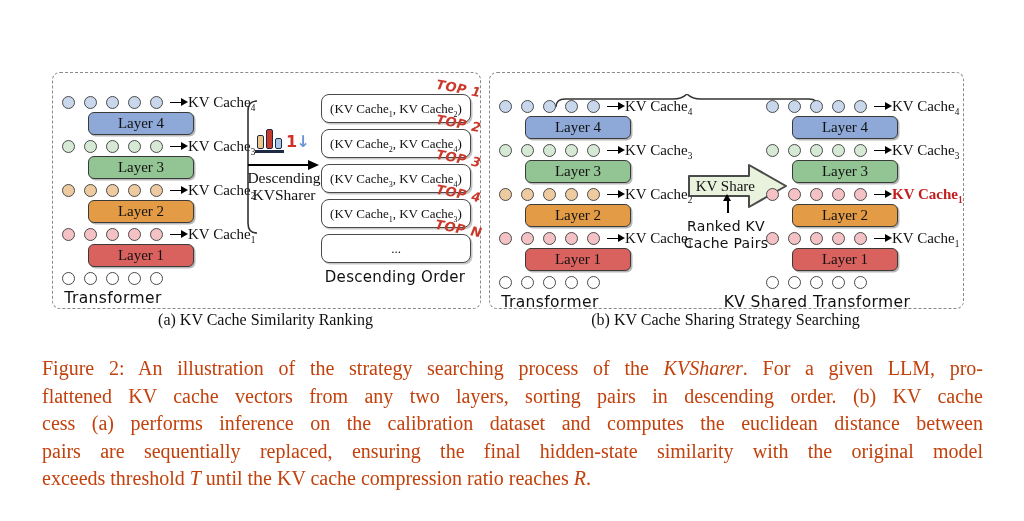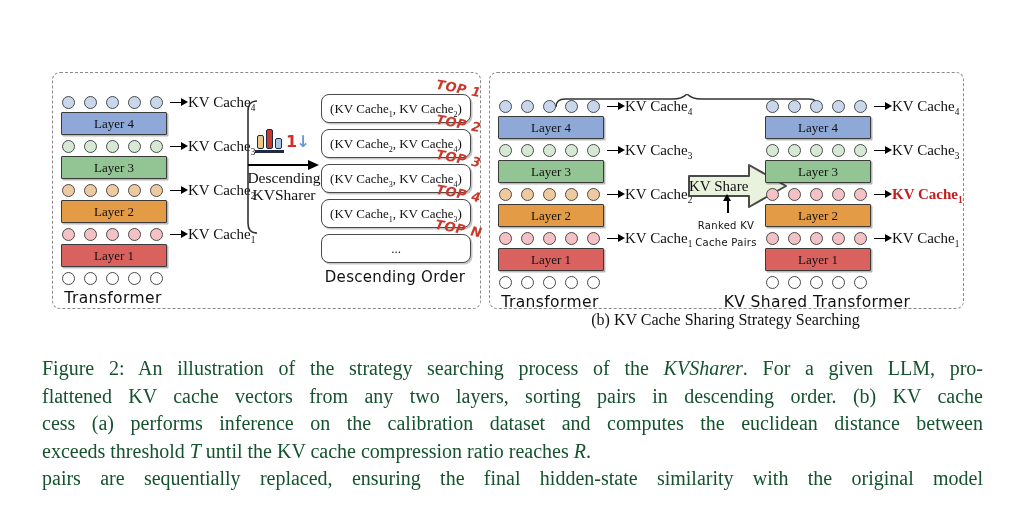--- a/index.html
+++ b/index.html
@@ -7,23 +7,23 @@
 
   
   .panel{position:absolute;border:1.6px dashed #8a8a8a;border-radius:8px;}
   .panel-a{left:52px;top:72px;width:427px;height:235px;}
   .panel-b{left:489px;top:72px;width:473px;height:235px;}
 
   
   .transformer{position:absolute;}
   .crow{display:flex;align-items:center;height:15px;margin-bottom:2px;padding-left:1px;}
   .circ{width:11px;height:11px;border-radius:50%;border:1.2px solid #4a4a4a;margin-right:9px;box-sizing:content-box;background:#fff;flex:0 0 auto;}
-  .lrow{width:104px;height:21px;border:1.3px solid #3a3a3a;border-radius:1px;margin-bottom:4px;
+  .lrow{width:104px;height:21px;border:1.3px solid #3a3a3a;border-radius:6px;margin-bottom:4px;
         display:flex;align-items:center;justify-content:center;
-        font-size:13px;box-shadow:1.5px 1.5px 0 rgba(0,0,0,0.28);}
+        font-size:15px;box-shadow:1.5px 1.5px 0 rgba(0,0,0,0.28);margin-left:27px;}
   .harrow{width:12px;height:1.8px;background:#000;position:relative;margin:0 8px 0 -2px;flex:0 0 auto;}
   .harrow::after{content:'';position:absolute;right:-6px;top:-3.2px;border-left:7px solid #000;
                  border-top:4px solid transparent;border-bottom:4px solid transparent;}
   .clabel{font-size:15px;white-space:nowrap;margin-left:-2px;}
   .clabel sub,.pairtext sub{font-size:0.62em;line-height:0;}
   .redlab{color:#c31d1d;font-weight:bold;}
   .tname{font-family:"DejaVu Sans",sans-serif;font-size:15.5px;letter-spacing:0.4px;margin-top:3px;
          position:relative;left:52px;transform:translateX(-50%);width:max-content;white-space:nowrap;}
 
   
@@ -46,32 +46,32 @@
   .toplab{position:absolute;right:-12px;top:-14px;color:#c9392b;font:italic 700 13px "DejaVu Sans",sans-serif;
           transform:rotate(11deg);letter-spacing:0.5px;white-space:nowrap;}
   .pairstitle{position:absolute;left:258px;top:196px;width:168px;text-align:center;
               font-family:"DejaVu Sans",sans-serif;font-size:15px;line-height:17.5px;letter-spacing:0.3px;}
 
   
   .bheader{position:absolute;left:13px;top:5px;font-size:15.5px;white-space:nowrap;}
   .scr{font-style:italic;}
   .bbrace{position:absolute;left:64px;top:21px;}
   .kvshare{position:absolute;left:197px;top:89px;width:102px;height:48px;}
-  .kvsharetext{position:absolute;left:2px;top:50%;transform:translateY(-50%);width:66px;text-align:left;font-size:15px;}
+  .kvsharetext{position:absolute;left:2px;top:50%;transform:translateY(-50%);width:66px;text-align:right;font-size:15px;}
   .uparr{position:absolute;left:237px;top:127px;width:2px;height:13px;background:#000;}
   .uparr::before{content:'';position:absolute;top:-6px;left:-3.6px;border-bottom:7px solid #000;
                  border-left:4.5px solid transparent;border-right:4.5px solid transparent;}
   .ranked{position:absolute;left:178px;top:145px;width:116px;text-align:center;
-          font-family:"DejaVu Sans",sans-serif;font-size:10px;line-height:16.5px;letter-spacing:0.3px;}
+          font-family:"DejaVu Sans",sans-serif;font-size:14px;line-height:16.5px;letter-spacing:0.3px;}
 
   
   .subcap{position:absolute;top:311px;font-size:16px;text-align:center;}
   .subcap-a{left:52px;width:427px;}
   .subcap-b{left:489px;width:473px;}
-  .caption{position:absolute;left:42px;top:355px;width:941px;font-size:20px;color:#14532d;}
+  .caption{position:absolute;left:42px;top:355px;width:941px;font-size:20px;color:#c2410c;}
   .cl{text-align:justify;text-align-last:justify;line-height:27.5px;}
   .cl-last{text-align-last:left;}
   .it{font-style:italic;}
 </style>
 </head>
 <body>
 
 <div class="fig">
 
   <div class="panel panel-a">
@@ -291,23 +291,24 @@
           <span class="circ" style="background: rgb(255, 255, 255);"></span>
           <span class="circ" style="background: rgb(255, 255, 255);"></span>
           <span class="circ" style="background: rgb(255, 255, 255);"></span>
           <span class="circ" style="background: rgb(255, 255, 255);"></span>
           <span class="circ" style="background: rgb(255, 255, 255);"></span>
         </div>
         <div class="tname">KV Shared Transformer</div>
       </div>
   </div>
 
+  <div class="subcap subcap-a">(a) KV Cache Similarity Ranking</div>
   <div class="subcap subcap-b">(b) KV Cache Sharing Strategy Searching</div>
 
   <div class="caption">
     <div class="cl"><span>Figure 2: An illustration of the strategy searching process of the </span><span class="it">KVSharer</span><span>. For a given LLM, pro-</span></div>
     <div class="cl">flattened KV cache vectors from any two layers, sorting pairs in descending order. (b) KV cache</div>
     <div class="cl">cess (a) performs inference on the calibration dataset and computes the euclidean distance between</div>
+    <div class="cl">pairs are sequentially replaced, ensuring the final hidden-state similarity with the original model</div>
     <div class="cl cl-last"><span>exceeds threshold </span><span class="scr">T</span><span> until the KV cache compression ratio reaches </span><span class="scr">R</span><span>.</span></div>
-    <div class="cl">pairs are sequentially replaced, ensuring the final hidden-state similarity with the original model</div>
   </div>
 
 </div>
 
 </body></html>

